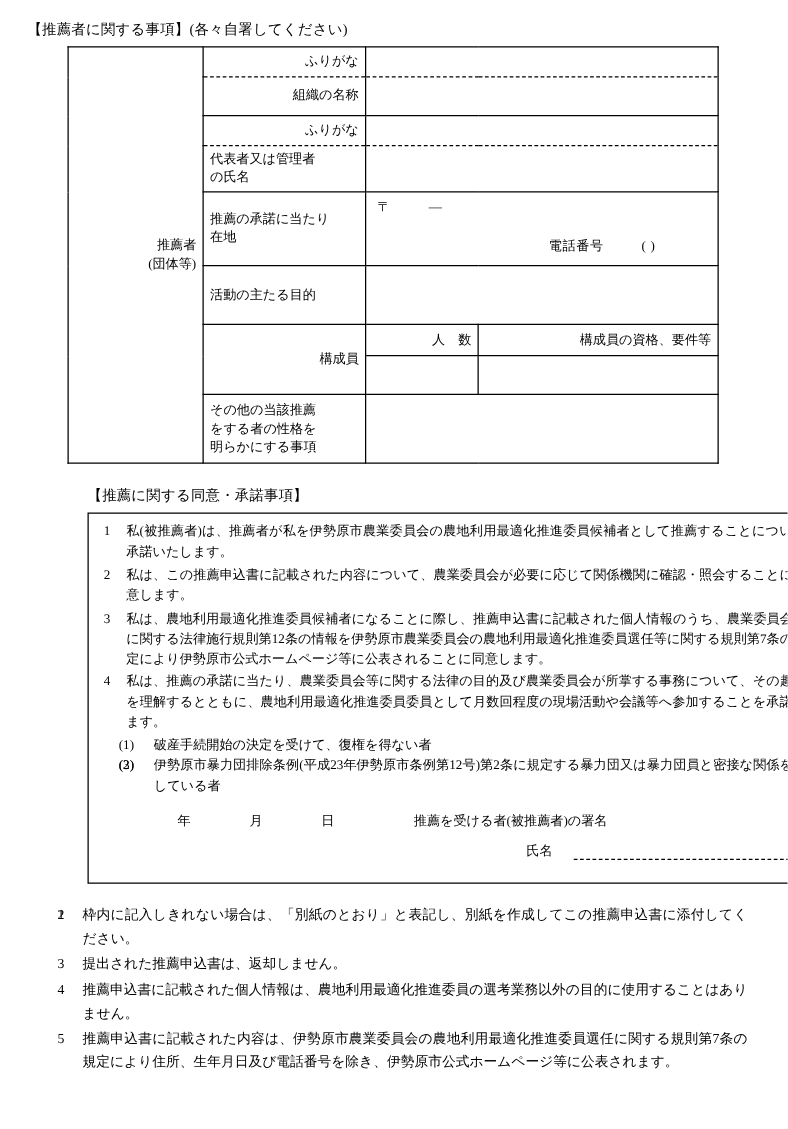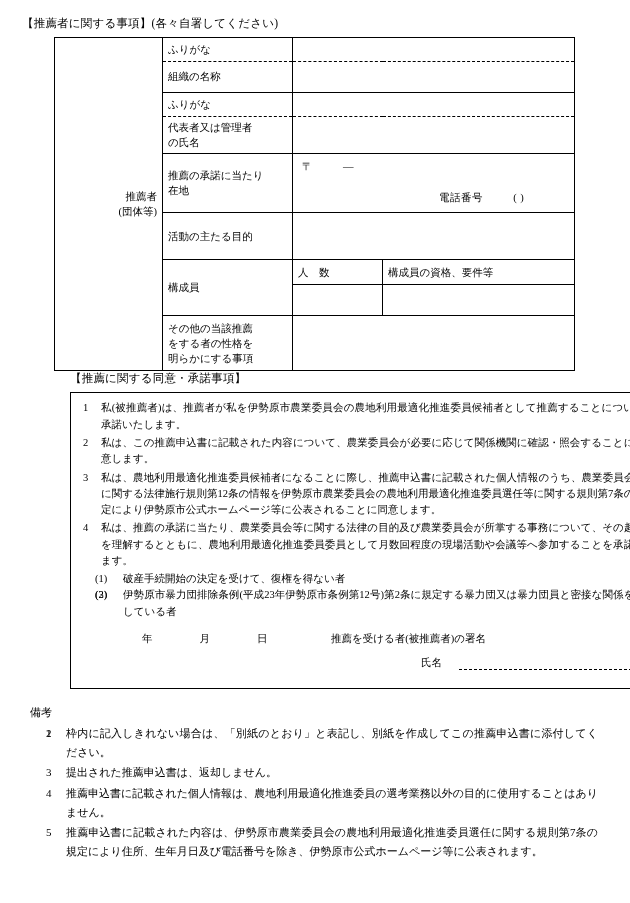--- a/index.html
+++ b/index.html
@@ -44,21 +44,21 @@
   .lbl-left {
     text-align: right;
     vertical-align: middle;
   }
   .lbl {
     font-size: 10.5px;
   }
   .dashed-bottom { border-bottom: 1px dashed #000 !important; }
   .dashed-top { border-top: 1px dashed #000 !important; }
   .cell-blank { }
-  .center { text-align: left; }
+  .center { text-align: right; }
   .small-indent { padding-left: 8px; }
 
   .addr-inner {
     position: relative;
     height: 52px;
   }
   .addr-post {
     position: absolute;
     left: 4px; top: 2px;
     font-size: 10.5px;
@@ -75,20 +75,21 @@
     letter-spacing: 0.5px;
     margin-left: 23px;
   }
 
   .twoline {
     line-height: 1.5;
   }
 
   
   .agree-wrap {
+    margin-top: 18px;
     padding-left: 48px;
   }
   .agree-box {
     border: 1px solid #000;
     padding: 7px 10px 10px 10px;
     box-sizing: border-box;
     width: 586px;
     margin-left: 0;
   }
   ol.agree {
@@ -309,21 +310,20 @@
       <div class="sig-row">
         <span class="sig-date">年　　　　月　　　　日</span>
         <span class="sig-label">推薦を受ける者(被推薦者)の署名</span>
         <span class="sig-name">氏名</span>
         <span class="sig-line"></span>
       </div>
     </div>
   </div>
 
   <div class="remarks">
-    <div class="remarks-title">備考</div>
     <ol class="remarks-list">
       <li>
         <span class="rnum">1</span>
       </li>
       <li>
         <span class="rnum">2</span>
         <span>枠内に記入しきれない場合は、「別紙のとおり」と表記し、別紙を作成してこの推薦申込書に添付してください。</span>
       </li>
       <li>
         <span class="rnum">3</span>

